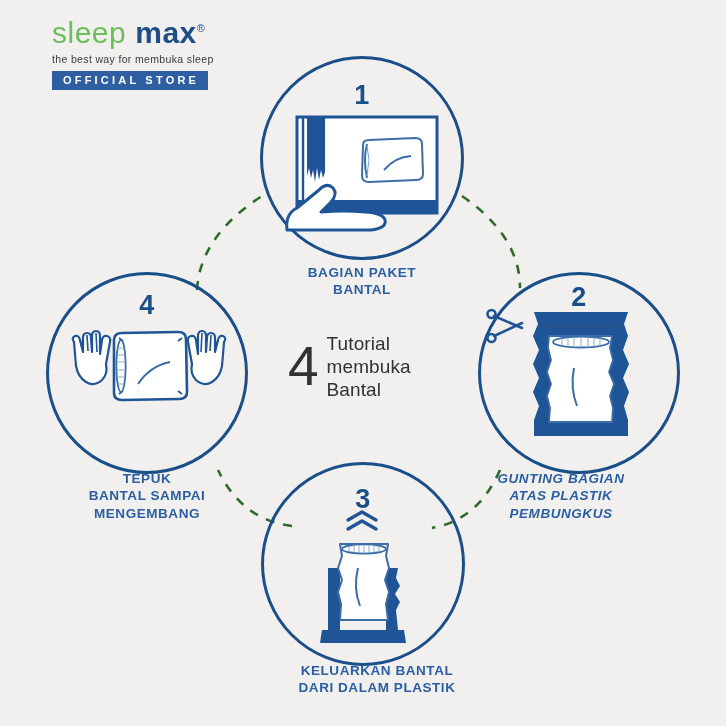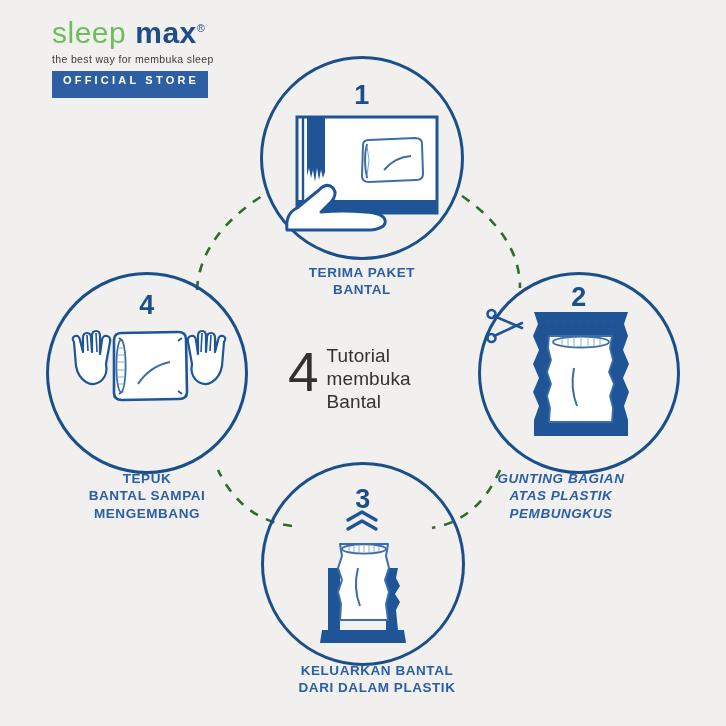--- a/index.html
+++ b/index.html
@@ -51,21 +51,21 @@
     white-space: nowrap;
   }
   .logo-badge {
     margin-top: 6px;
     display: inline-block;
     background: #2e5fa3;
     color: #ffffff;
     font-size: 11px;
     font-weight: 700;
     letter-spacing: 3.2px;
-    padding: 4px 9px 12px 11px;
+    padding: 4px 9px 4px 11px;
     line-height: 1;
   }
 
   
   #center-caption {
     position: absolute;
     left: 288px;
     top: 332px;
     display: flex;
     align-items: center;
@@ -157,21 +157,21 @@
       <line x1="20" y1="5" x2="20" y2="95" stroke="#1f5596" stroke-width="2.4"></line>
 
       <path d="M 80 33 Q 80 28 86 28 L 132 26 Q 139 26 139 32 L 140 62 Q 140 68 133 68 L 86 70 Q 79 70 79 64 Z" fill="#ffffff" stroke="#3b6ea8" stroke-width="2"></path>
       <path d="M 84 32 Q 80 47 84 66" fill="none" stroke="#3b6ea8" stroke-width="2"></path>
       <path d="M 84 34 L 86 48 L 84 64" fill="none" stroke="#7ea4ca" stroke-width="1"></path>
       <path d="M 101 58 Q 112 45 128 44" fill="none" stroke="#3b6ea8" stroke-width="2"></path>
 
       <path d="M 4 118 Q 2 102 14 96 L 36 78 Q 44 70 50 76 Q 55 82 48 90 L 38 100 Q 60 98 82 100 Q 100 101 102 108 Q 104 116 88 118 Z" fill="#ffffff" stroke="#1f5596" stroke-width="3" stroke-linejoin="round"></path>
     </svg>
 
-    <div class="step-label" style="left:252px; top:264px; width:220px;">TERIMA PAKET
+    <div class="step-label" style="left:252px; top:264px; width:220px;">BAGIAN PAKET
 BANTAL</div>
   </div>
 
   <div class="step">
     <div class="step-circle" style="left:478px; top:272px; width:202px; height:202px;"></div>
     <div class="step-num" style="left:478px; top:282px; width:202px;">2</div>
 
     <svg class="art" style="left:486px; top:302px;" width="190" height="150" viewBox="0 0 190 150">
 
       <path d="M 48 10 L 142 10 L 138 22 L 142 34 L 137 48 L 143 62 L 137 76 L 143 90 L 138 104 L 142 118 L 142 134 L 48 134 L 48 118 L 53 104 L 47 90 L 53 76 L 47 62 L 53 48 L 47 34 L 52 22 Z" fill="#1f5596"></path>
@@ -289,18 +289,18 @@
       </g>
     </svg>
 
     <div class="step-label" style="left:38px; top:470px; width:218px;">TEPUK
 BANTAL SAMPAI
 MENGEMBANG</div>
   </div>
 
   <div id="center-caption">
     <div class="center-num">4</div>
-    <div class="center-text" style="white-space:pre-line;margin-top:12px;">Tutorial
+    <div class="center-text" style="white-space:pre-line;">Tutorial
 membuka
 Bantal</div>
   </div>
 
 </div>
 
 </body></html>

